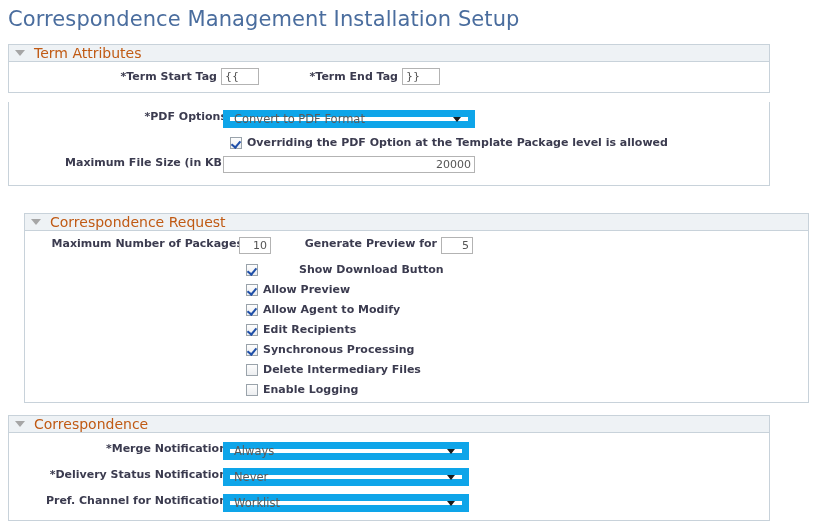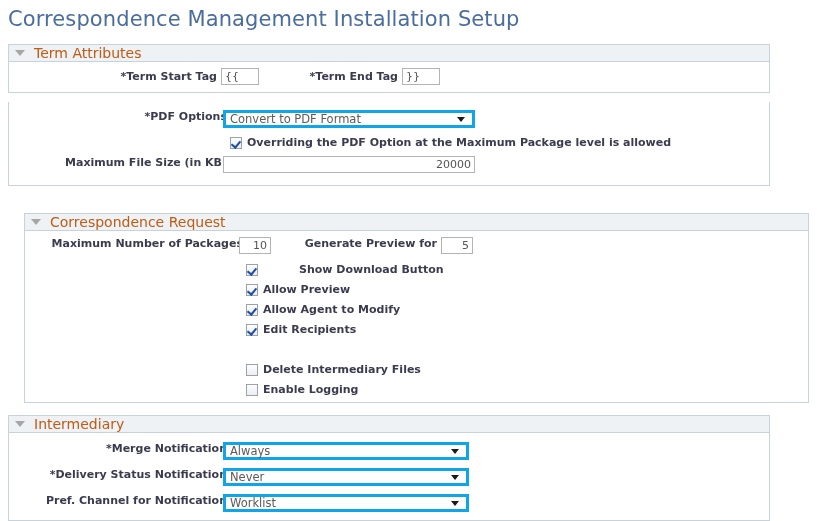--- a/index.html
+++ b/index.html
@@ -95,21 +95,21 @@
     color: #555555;
     padding: 0 3px;
     line-height: 15px;
     outline: none;
   }
   .tbox.right { text-align: right; }
 
   
   .sel {
     position: relative;
-    border: 3px solid #0ea5e9;
+    border: 7px solid #0ea5e9;
     background: #ffffff;
     height: 18px;
     box-sizing: border-box;
     display: flex;
     align-items: center;
     padding-left: 4px;
     font-size: 11.5px;
     color: #5a5a5a;
     cursor: default;
   }
@@ -193,21 +193,21 @@
     <div class="fieldrow" style="left:0px; top:8px; width:222px; justify-content:flex-end;">
       <span class="flabel">*PDF Options</span>
     </div>
     <div class="sel" style="position:absolute; left:214px; top:8px; width:252px;">
       <span class="seltext">Convert to PDF Format</span>
       <span class="arrow"></span>
     </div>
 
     <div class="cbrow" style="left:221px; top:34px;">
       <span class="cbox checked"></span>
-      <span class="cblabel">Overriding the PDF Option at the Maximum Package level is allowed</span>
+      <span class="cblabel">Overriding the PDF Option at the Template Package level is allowed</span>
     </div>
 
     <div class="fieldrow" style="left:0px; top:54px; width:222px; justify-content:flex-end;">
       <span class="flabel">Maximum File Size (in KB)</span>
     </div>
     <input class="tbox right" type="text" style="position: absolute; left: 214px; top: 54px; width: 252px;" value="20000">
 
   </div>
 </div>
 
@@ -237,36 +237,40 @@
       <span class="cblabel">Allow Preview</span>
     </div>
     <div class="cbrow" style="left:221px; top:72px;">
       <span class="cbox checked"></span>
       <span class="cblabel">Allow Agent to Modify</span>
     </div>
     <div class="cbrow" style="left:221px; top:92px;">
       <span class="cbox checked"></span>
       <span class="cblabel">Edit Recipients</span>
     </div>
+    <div class="cbrow" style="left:221px; top:112px;">
+      <span class="cbox checked"></span>
+      <span class="cblabel">Synchronous Processing</span>
+    </div>
     <div class="cbrow" style="left:221px; top:132px;">
       <span class="cbox"></span>
       <span class="cblabel">Delete Intermediary Files</span>
     </div>
     <div class="cbrow" style="left:221px; top:152px;">
       <span class="cbox"></span>
       <span class="cblabel">Enable Logging</span>
     </div>
 
   </div>
 </div>
 
 <div class="group" style="left:8px; top:415px; width:762px;">
   <div class="group-header">
     <span class="tri"></span>
-    <span class="group-title">Intermediary</span>
+    <span class="group-title">Correspondence</span>
   </div>
   <div class="group-body" style="height:88px;">
 
     <div class="fieldrow" style="left:0px; top:9px; width:222px; justify-content:flex-end;">
       <span class="flabel">*Merge Notification</span>
     </div>
     <div class="sel" style="position:absolute; left:214px; top:9px; width:246px;">
       <span class="seltext">Always</span>
       <span class="arrow"></span>
     </div>

